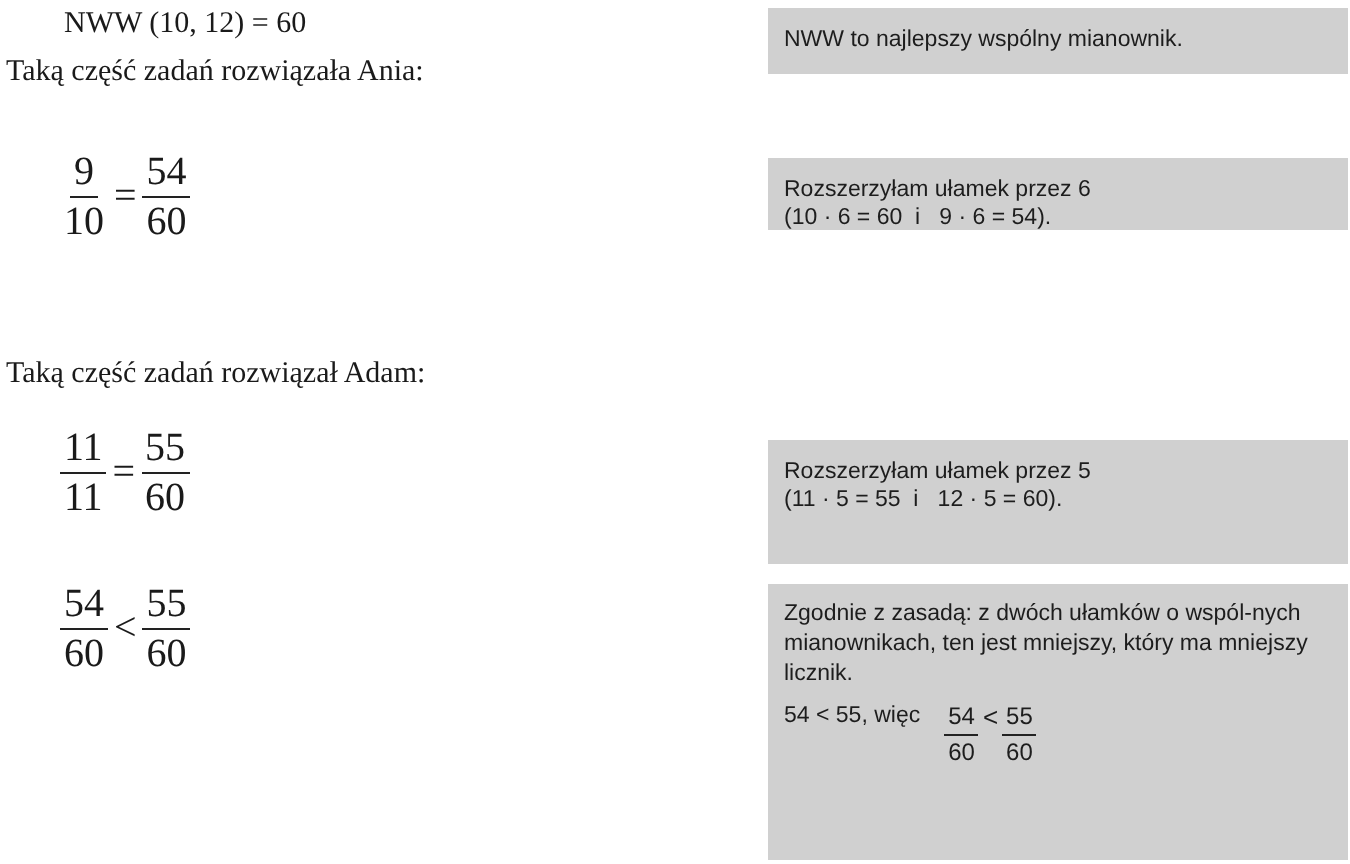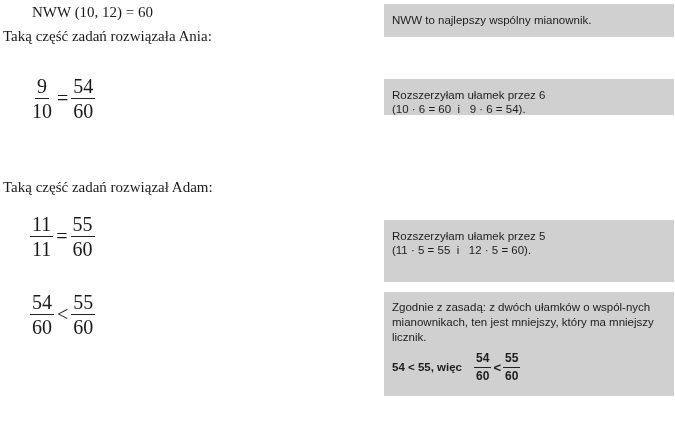--- a/index.html
+++ b/index.html
@@ -15,21 +15,21 @@
   .frac .num { padding: 0 2px 1px; border-bottom: 1.3px solid #222; }
   .frac .den { padding: 1px 2px 0; }
   .op { margin: 0 3px; font-size: 20px; }
   .note {
     position: absolute; left: 384px; width: 290px;
     background: #d0d0d0; color: #1d1d1d;
     font-family: "Liberation Sans", sans-serif; font-size: 11.5px; line-height: 14px;
     box-sizing: border-box; padding: 6px 8px;
   }
   .note b { font-weight: normal; }
-  .note .mini-frac-row { display: flex; align-items: center; margin: 6px 0 4px; font-weight: bold; }
+  .note .mini-frac-row { display: flex; align-items: flex-start; margin: 6px 0 4px; }
   .note .frac { line-height: 15px; font-size: 12px; }
   .note .frac .num { border-bottom: 1px solid #222; }
   .note .op { font-size: 13px; margin: 0 2px; }
   .note .lead { margin-right: 12px; }
 </style>
 </head>
 <body>
 
 <div class="abs serif-line" style="left:32px; top:0px;">NWW (10, 12) = 60</div>
 <div class="abs serif-line" style="left:3px; top:24px;">Taką część zadań rozwiązała Ania:</div>
@@ -79,21 +79,21 @@
 <div class="note" style="top:79px; height:36px; padding-top:9px;">
   <div>Rozszerzyłam ułamek przez 6</div>
   <div style="white-space:pre;">(10 · 6 = 60  i   9 · 6 = 54).</div>
 </div>
 
 <div class="note" style="top:220px; height:62px; padding-top:9px;">
   <div>Rozszerzyłam ułamek przez 5</div>
   <div style="white-space:pre;">(11 · 5 = 55  i   12 · 5 = 60).</div>
 </div>
 
-<div class="note" style="top:292px; height:104px; padding-top:8px; line-height:15px;">
+<div class="note" style="top:292px; height:138px; padding-top:8px; line-height:15px;">
   <div>Zgodnie z zasadą: z dwóch ułamków o wspól-nych mianownikach, ten jest mniejszy, który ma mniejszy licznik.</div>
   <div class="mini-frac-row">
     <span class="lead">54 &lt; 55, więc</span>
     <span class="frac">
       <span class="num">54</span>
       <span class="den">60</span>
     </span>
     <span class="op">&lt;</span>
     <span class="frac">
       <span class="num">55</span>

